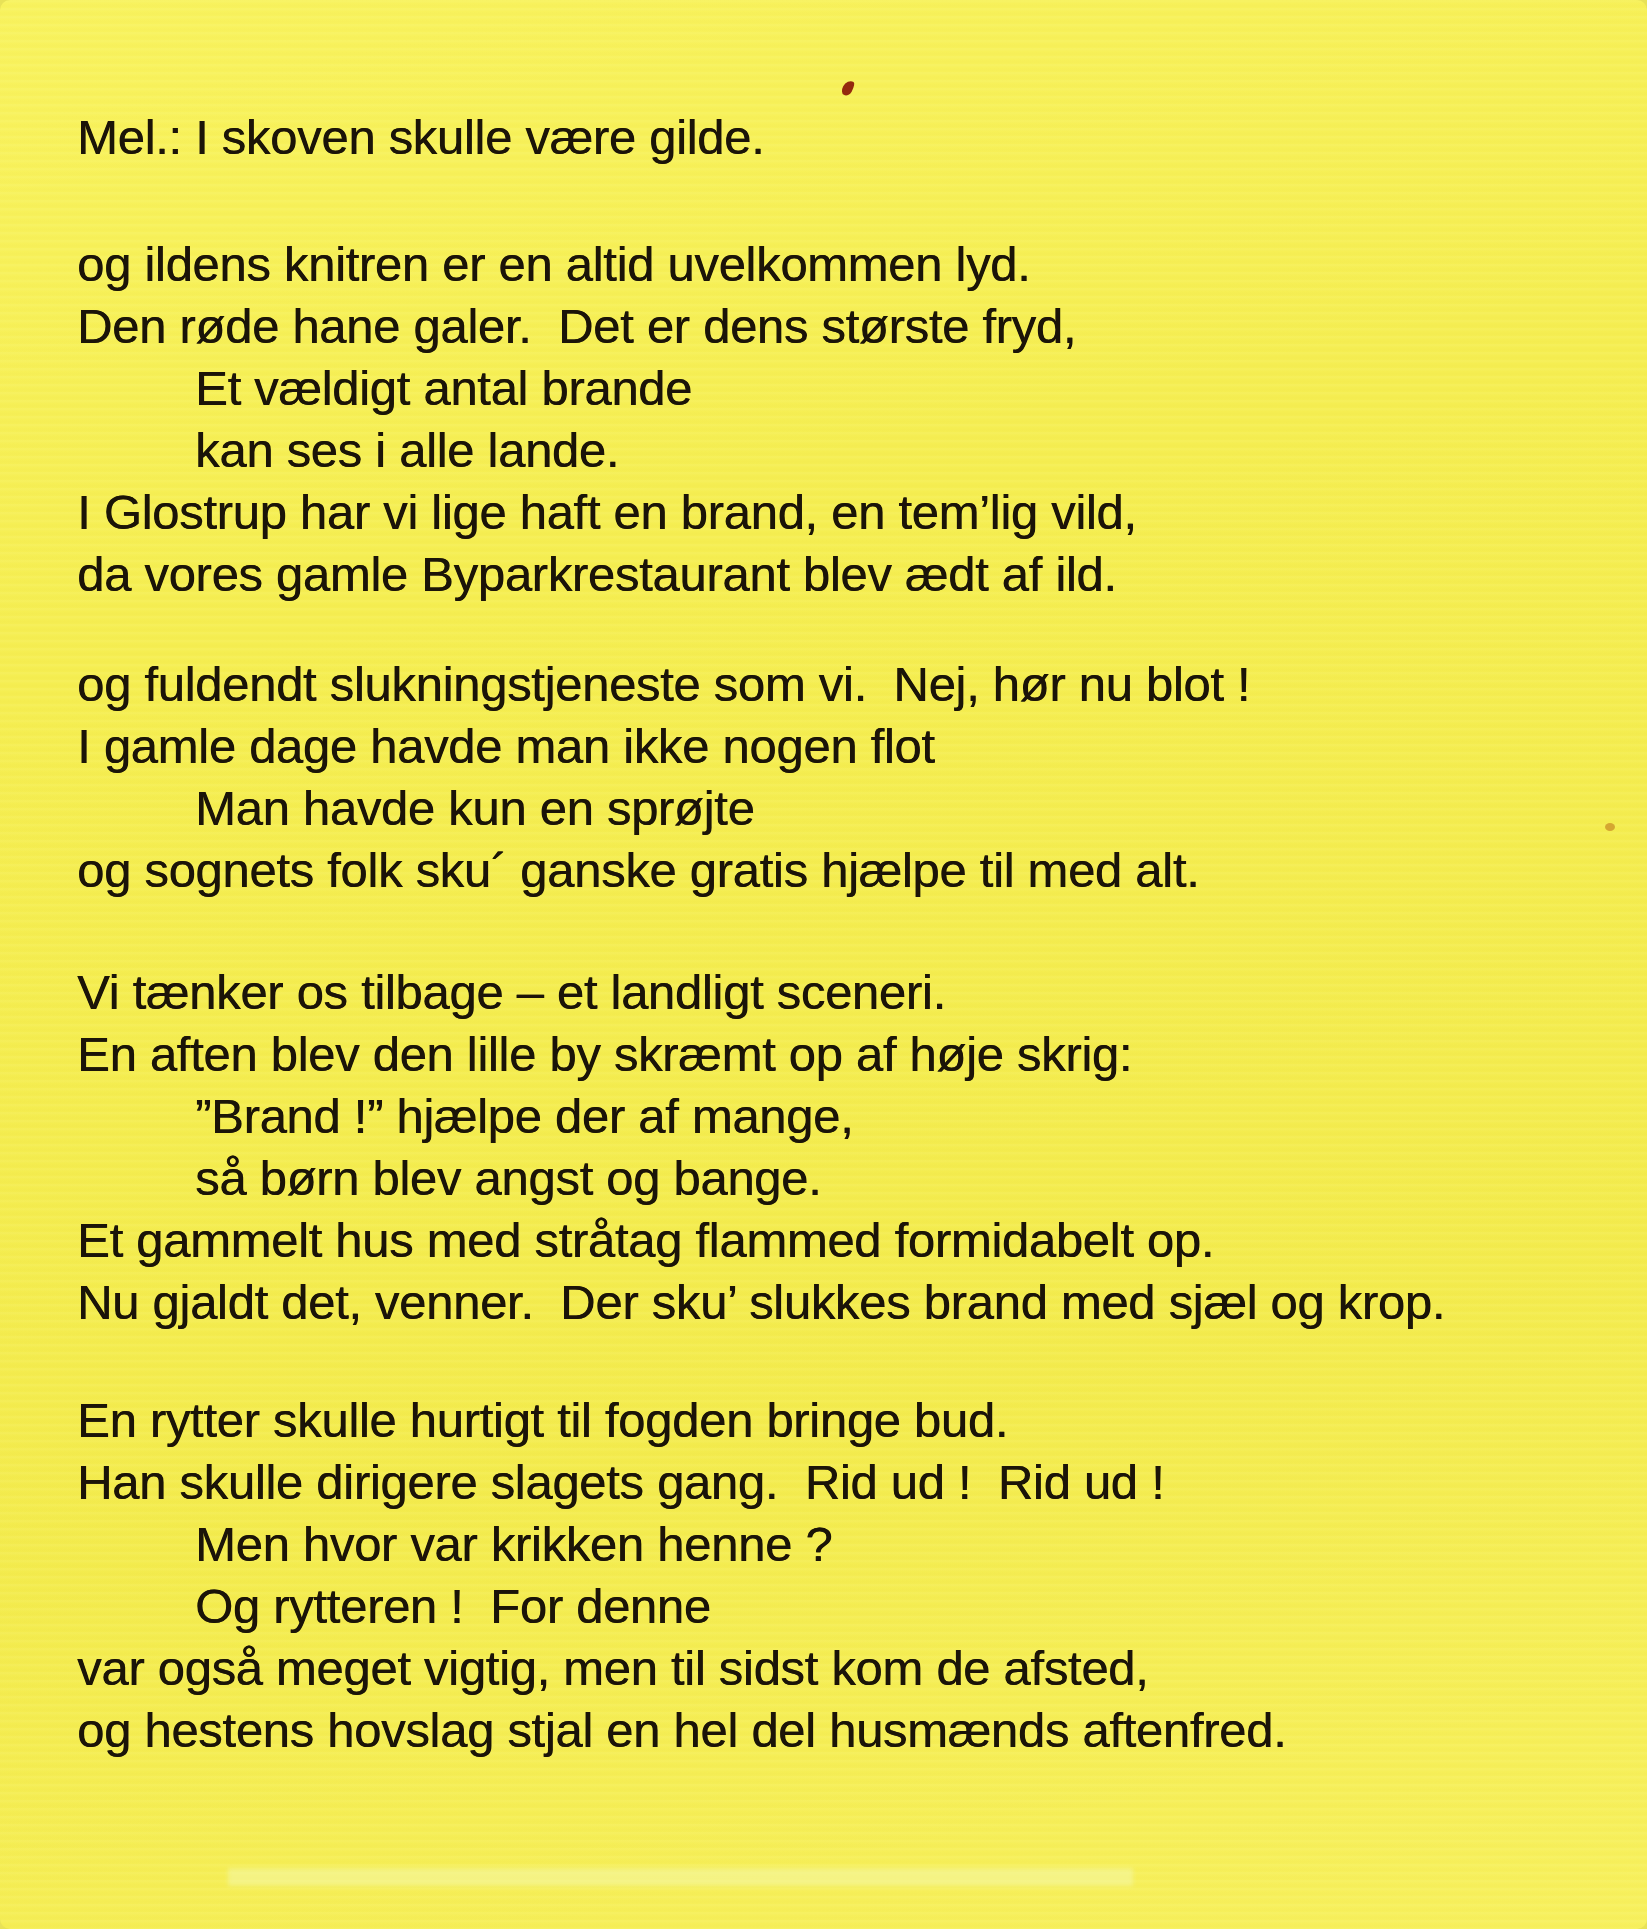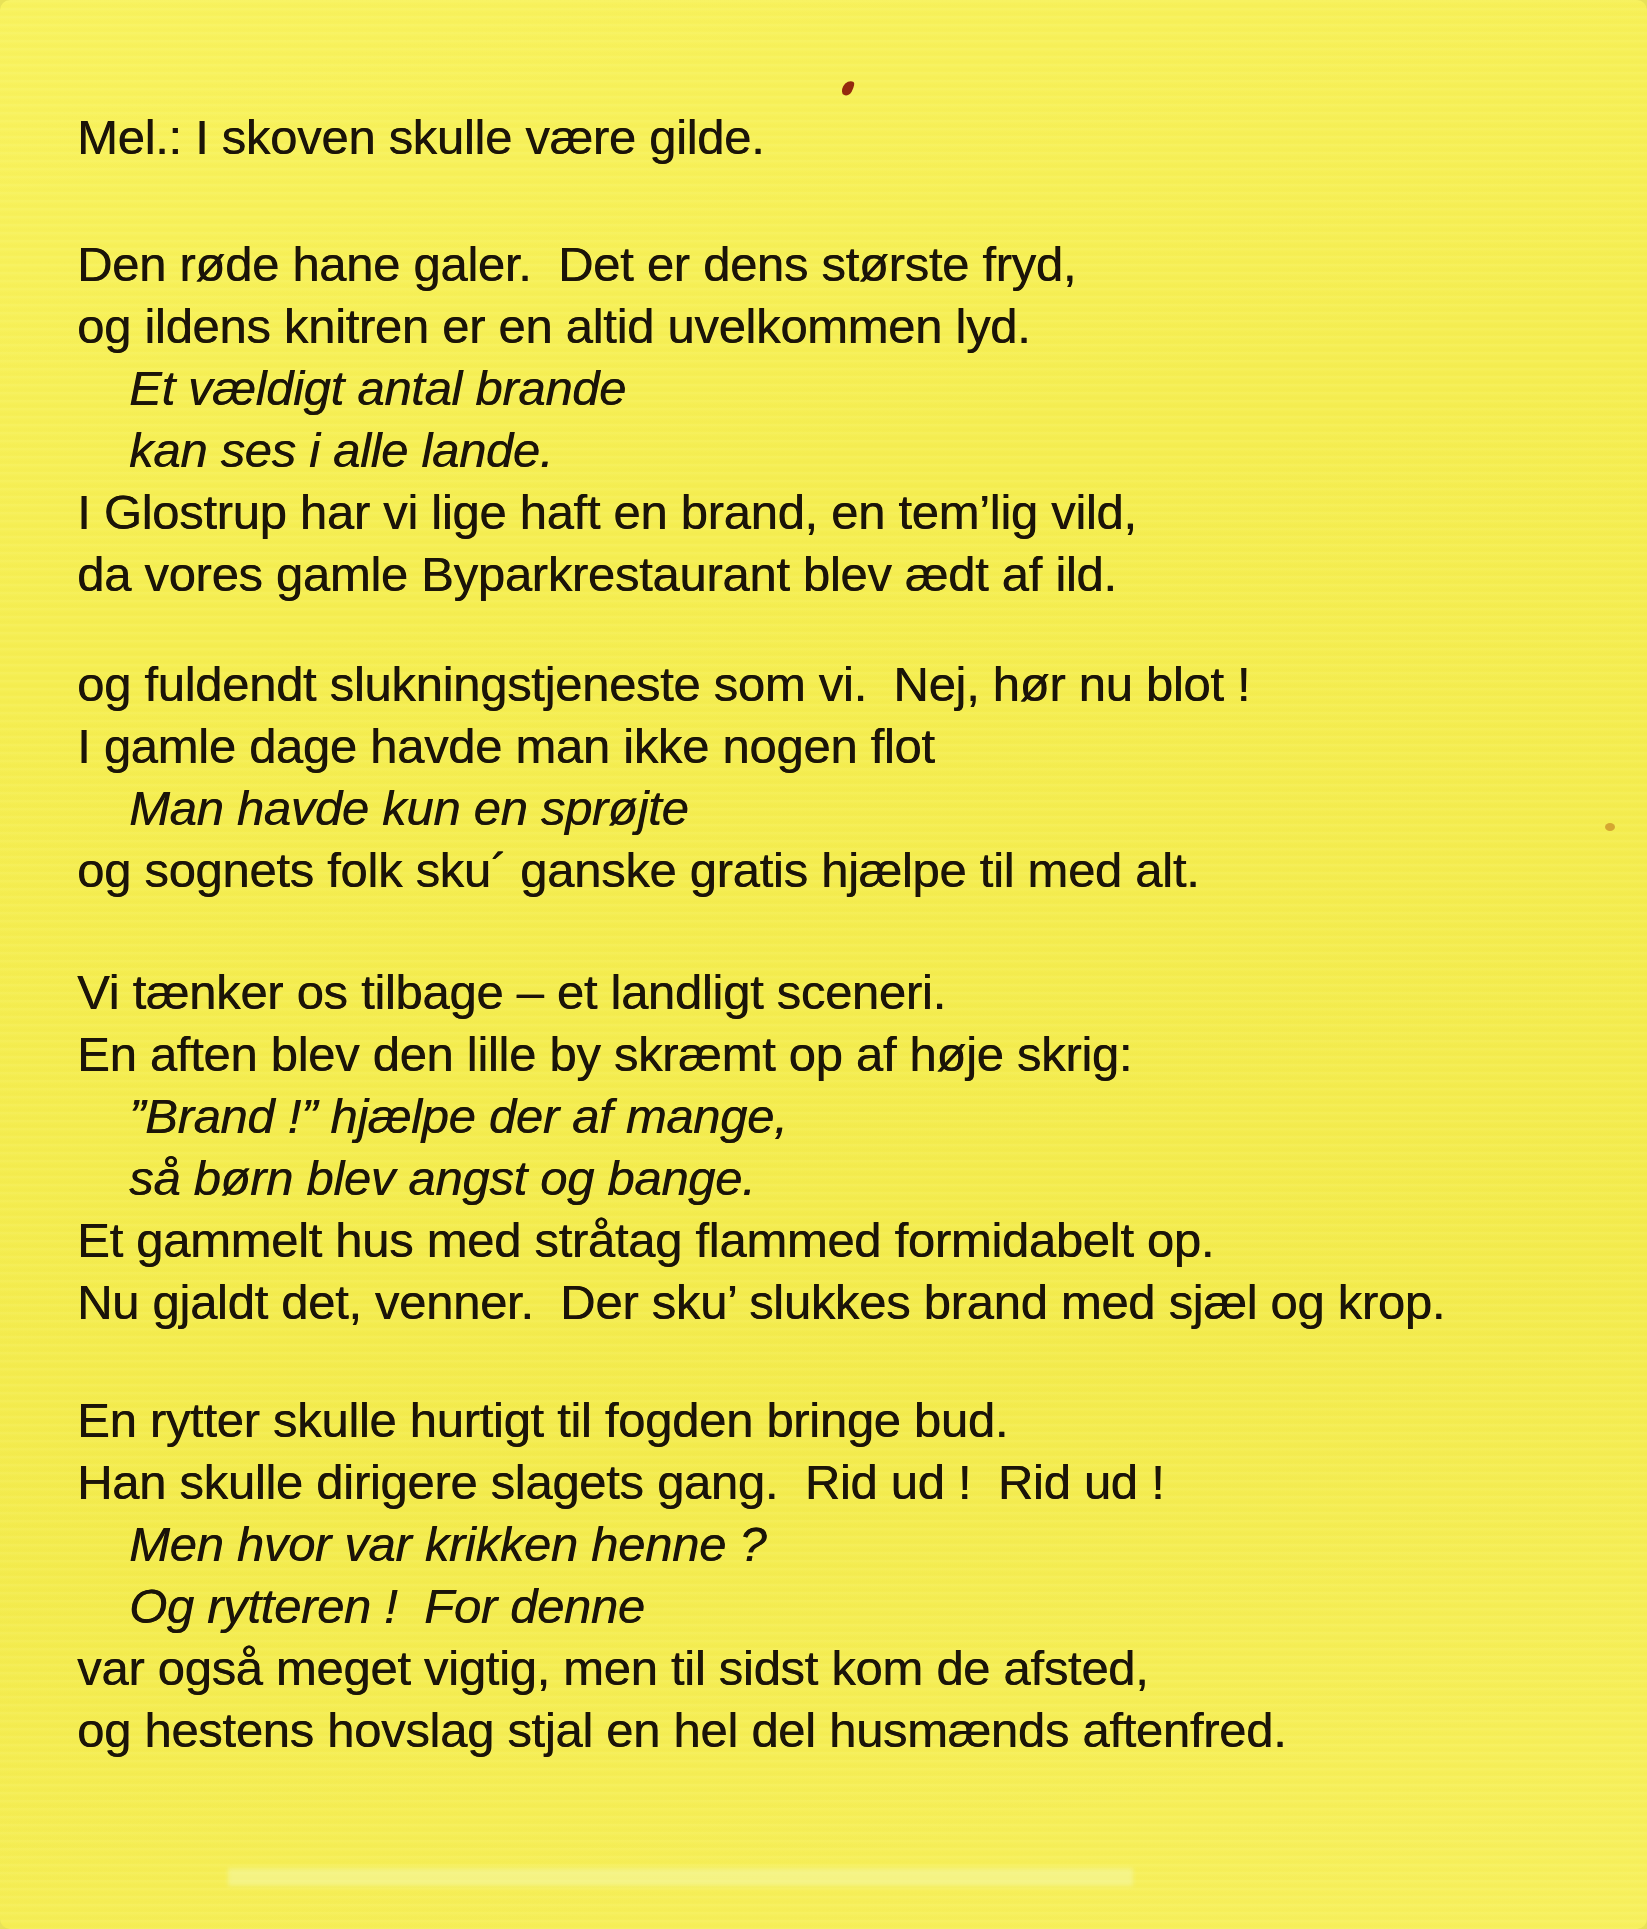--- a/index.html
+++ b/index.html
@@ -45,22 +45,21 @@
     right: 40px;
   }
   .line {
     font-size: 49px;
     line-height: 62px;
     letter-spacing: -0.3px;
     white-space: pre-wrap;
     text-shadow: 0.5px 0.4px 0 currentColor;
   }
   .line.indent {
-    margin-left: 52px;
-    font-style: italic;
+    margin-left: 118px;
   }
   .melody {
     margin-bottom: 0;
   }
   .stanza { }
   #stanzas .stanza:nth-of-type(1) { margin-top: 65px; }
   #stanzas .stanza:nth-of-type(2) { margin-top: 48px; }
   #stanzas .stanza:nth-of-type(3) { margin-top: 60px; }
   #stanzas .stanza:nth-of-type(4) { margin-top: 56px; }
 
@@ -98,22 +97,22 @@
   }
 </style>
 </head>
 <body>
 
 <div class="page" style="--paper: #f5ee52; --ink: #1b1408; --red-speck: #942a0e; --orange-speck: #cf9a2b;">
   <div class="content">
     <div class="line melody">Mel.: I skoven skulle være gilde.</div>
     <div id="stanzas">
         <div class="stanza">
+          <div class="line">og ildens knitren er en altid uvelkommen lyd.</div>
           <div class="line">Den røde hane galer.  Det er dens største fryd,</div>
-          <div class="line">og ildens knitren er en altid uvelkommen lyd.</div>
           <div class="line indent">Et vældigt antal brande</div>
           <div class="line indent">kan ses i alle lande.</div>
           <div class="line">I Glostrup har vi lige haft en brand, en tem’lig vild,</div>
           <div class="line">da vores gamle Byparkrestaurant blev ædt af ild.</div>
         </div>
         <div class="stanza">
           <div class="line">og fuldendt slukningstjeneste som vi.  Nej, hør nu blot !</div>
           <div class="line">I gamle dage havde man ikke nogen flot</div>
           <div class="line indent">Man havde kun en sprøjte</div>
           <div class="line">og sognets folk sku´ ganske gratis hjælpe til med alt.</div>

